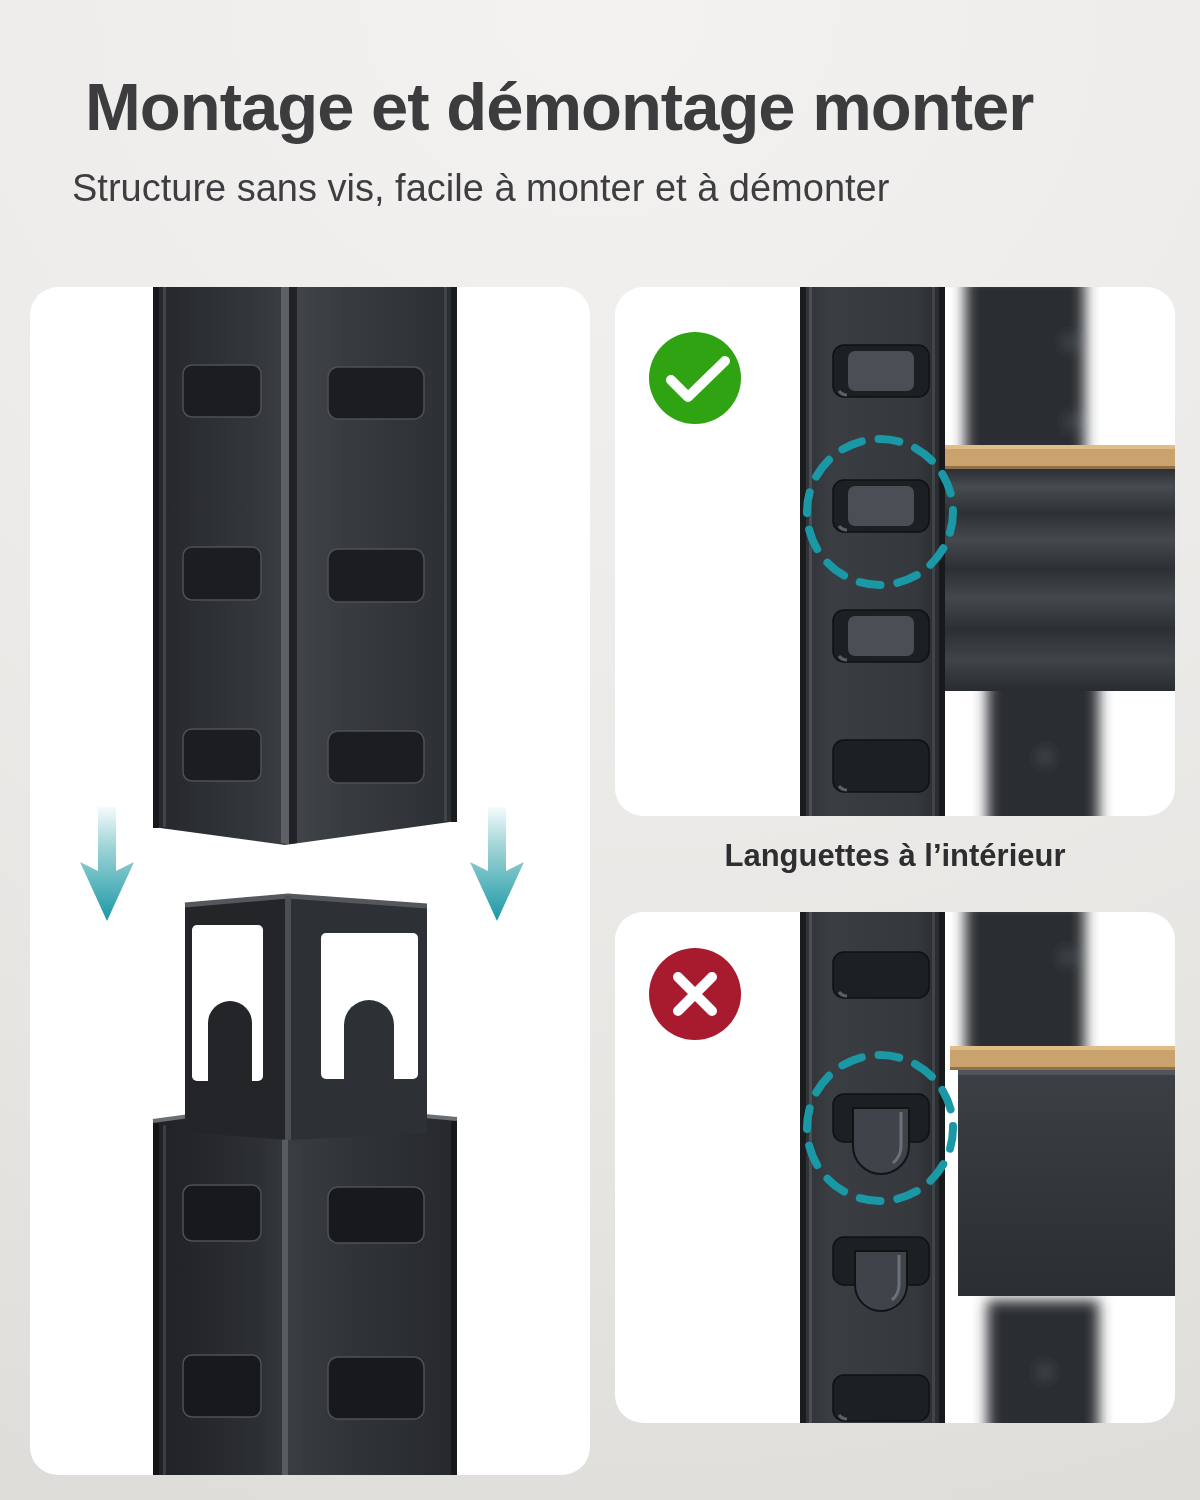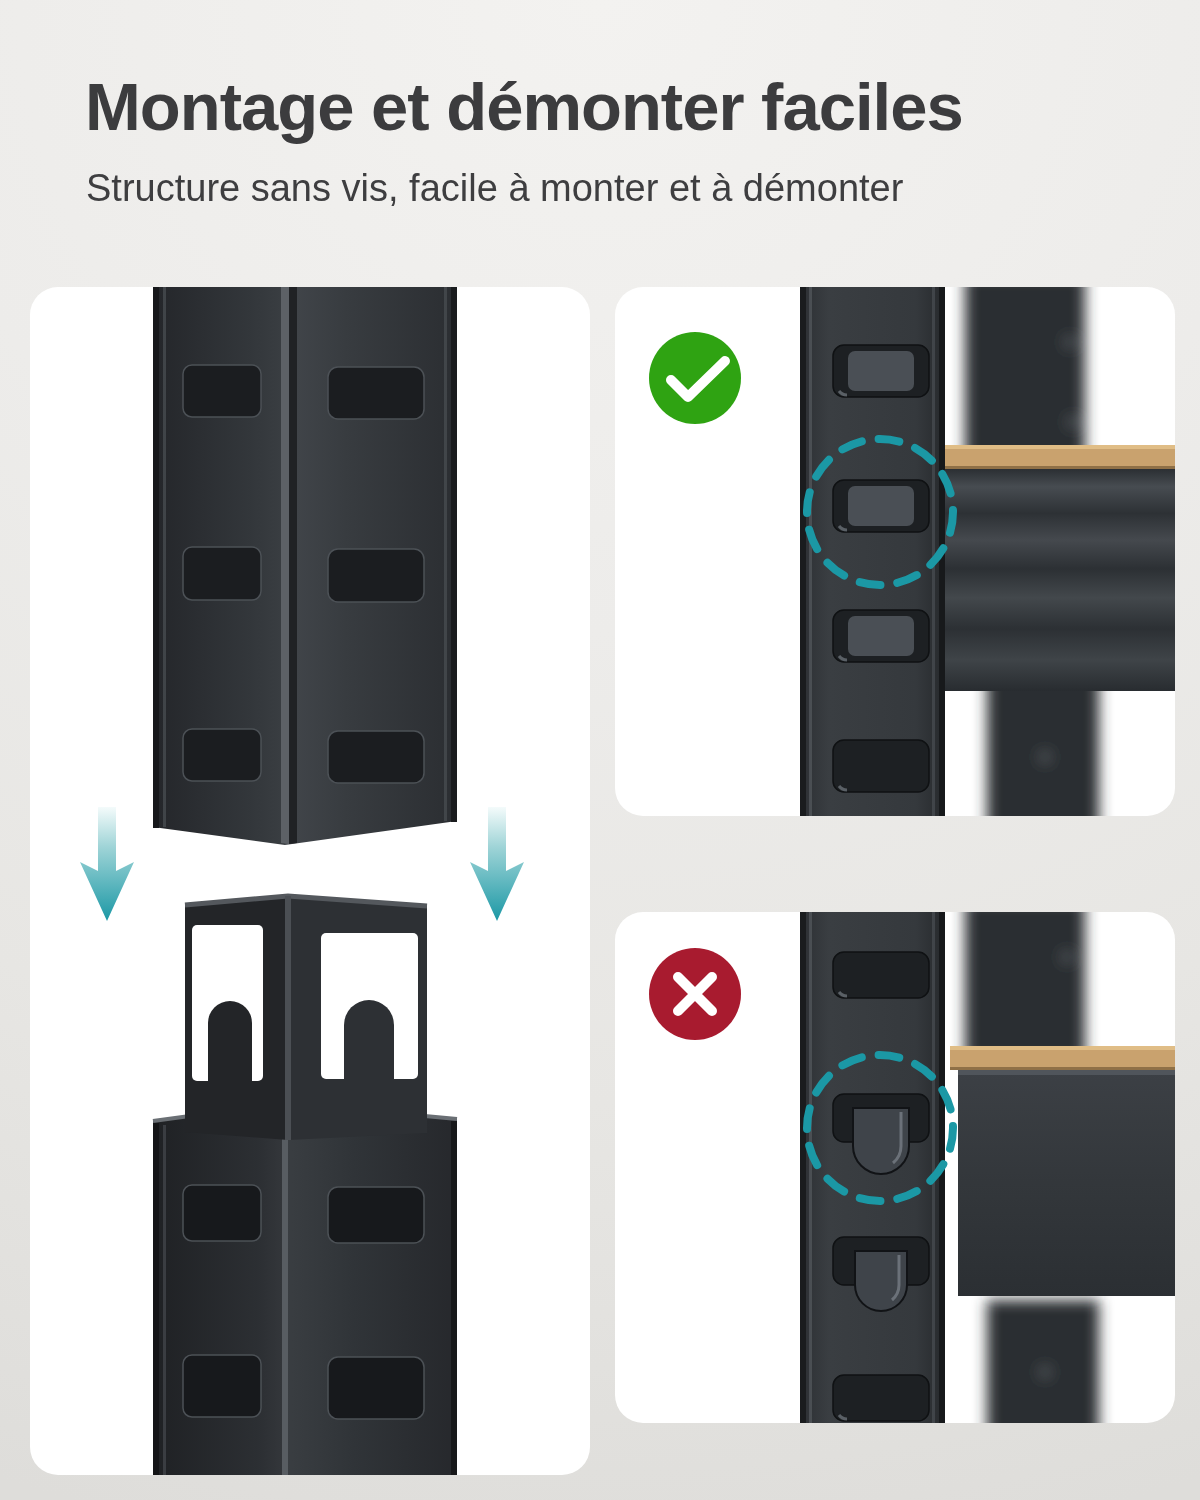--- a/index.html
+++ b/index.html
@@ -6,21 +6,21 @@
   body{font-family:"Liberation Sans","DejaVu Sans",sans-serif;}
   .page{
     position:relative;width:1200px;height:1500px;overflow:hidden;
     background:radial-gradient(145% 105% at 50% 0%, #f3f2f0 0%, #edecea 40%, #e7e6e3 70%, #deddda 100%);
   }
   .title{
     position:absolute;left:85px;top:72px;width:1080px;
     font-size:67px;font-weight:700;color:#3c3c3e;letter-spacing:-1px;line-height:1.05;
   }
   .subtitle{
-    position:absolute;left:86px;top:168px;width:1080px;
+    position:absolute;left:72px;top:168px;width:1080px;
     font-size:38px;font-weight:400;color:#3e3e40;line-height:1.1;
   }
   .panel{
     position:absolute;background:#ffffff;border-radius:28px;overflow:hidden;
   }
   .panel svg{position:absolute;left:0;top:0;display:block;}
   .panel-left{left:30px;top:287px;width:560px;height:1188px;}
   .panel-rt{left:615px;top:287px;width:560px;height:529px;}
   .panel-rb{left:615px;top:912px;width:560px;height:511px;}
   .caption{
@@ -28,21 +28,21 @@
     font-size:31px;font-weight:700;color:#2e2e30;
   }
   .caption-top{top:838px;}
   .caption-bottom{top:1438px;}
 </style>
 </head>
 <body>
 
 <div class="page">
 
-  <div class="title">Montage et démonter faciles</div>
+  <div class="title">Montage et démontage monter</div>
   <div class="subtitle">Structure sans vis, facile à monter et à démonter</div>
 
   <div class="panel panel-left">
     <svg width="560" height="1188" viewBox="0 0 560 1188">
       <defs>
         <linearGradient id="faceL" x1="0" y1="0" x2="1" y2="0">
           <stop offset="0" stop-color="#24262a"></stop>
             <stop offset="0.75" stop-color="#33373b"></stop>
             <stop offset="1" stop-color="#3a3e42"></stop>
         </linearGradient>
@@ -195,20 +195,21 @@
       </g>
 
       <circle cx="265" cy="225" r="73" fill="none" stroke="#1b98a5" stroke-width="8" stroke-dasharray="21 17" stroke-linecap="round"></circle>
 
       <g>
         <circle cx="80" cy="91" r="46" fill="#2fa312"></circle>
         <path d="M56 93 l17 17 l37 -36" fill="none" stroke="#ffffff" stroke-width="10" stroke-linecap="round" stroke-linejoin="round"></path>
       </g>
     </svg>
   </div>
+  <div class="caption caption-top">Languettes à l’intérieur</div>
 
   <div class="panel panel-rb">
     <svg width="560" height="511" viewBox="0 0 560 511">
       <defs>
         <filter id="blur2" x="-30%" y="-30%" width="160%" height="160%">
             <feGaussianBlur stdDeviation="7"></feGaussianBlur>
           </filter>
         <linearGradient id="postG2" x1="0" y1="0" x2="1" y2="0">
           <stop offset="0" stop-color="#2c2f33"></stop>
             <stop offset="0.2" stop-color="#3a3e42"></stop>

